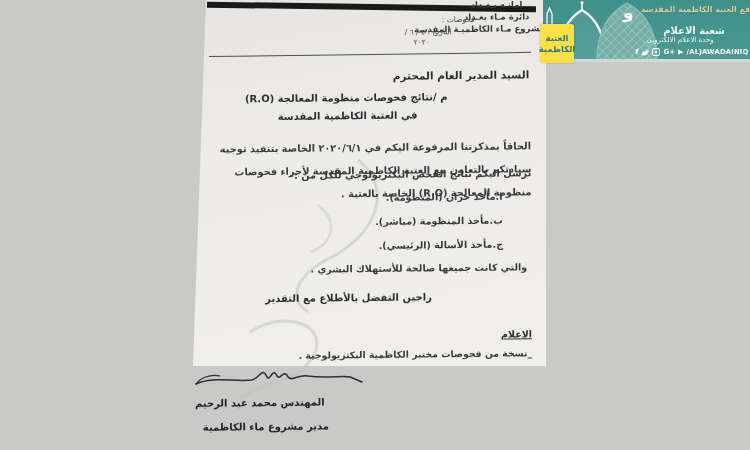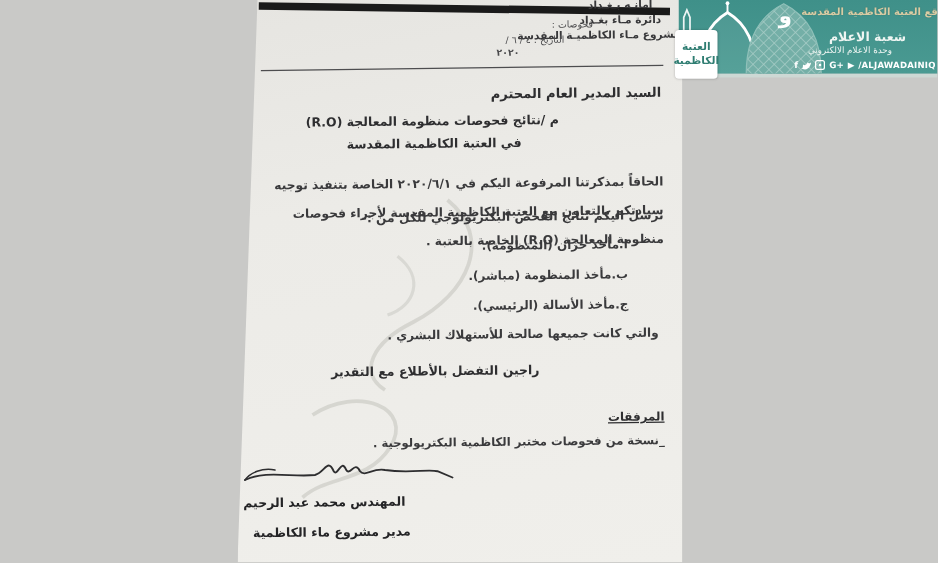--- a/index.html
+++ b/index.html
@@ -6,39 +6,39 @@
   body{
     width:750px;height:450px;position:relative;overflow:hidden;
     background:#c9c9c7;
     font-family:"DejaVu Sans",sans-serif;
     -webkit-font-smoothing:antialiased;
   }
   .stage{position:absolute;inset:0;}
 
   
   .paper{
-    position:absolute;left:190px;top:0;width:356px;height:450px;
+    position:absolute;left:190px;top:0;width:356px;height:366px;
     background:linear-gradient(170deg,#e6e5e1 0%,#ecebe7 35%,#f0efeb 100%);
     clip-path:polygon(16px 0,356px 0,356px 450px,0 450px);
   }
   .scan-bar{
     position:absolute;left:17px;top:4px;width:329px;height:6px;
     background:#1a1a1a;transform:rotate(0.8deg);
   }
   .content{
     position:absolute;inset:0;direction:rtl;color:#3c3c3c;
     transform:rotate(-0.6deg);transform-origin:50% 40%;
   }
   .abs{position:absolute;white-space:nowrap;}
   .org-block{left:226px;top:12px;width:96px;text-align:center;
     font-size:8.5px;font-weight:bold;color:#38383a;line-height:12px;white-space:nowrap;}
   .org-block div{white-space:nowrap;}
   .num-label{right:70px;top:16px;font-size:7.5px;color:#4a4a4c;}
   .date-label{right:93px;top:28px;font-size:7.5px;color:#4a4a4c;margin-left:33px;}
-  .date-year{right:129px;top:38px;font-size:7.5px;color:#4a4a4c;font-weight:bold;}
+  .date-year{right:115px;top:38px;font-size:7.5px;color:#4a4a4c;}
   .head-rule{
     position:absolute;left:20px;top:54px;width:322px;height:0;
     border-top:1.4px solid #4d4d4f;transform:rotate(-0.15deg);
   }
   .addressee{right:16px;top:70px;font-size:10.5px;font-weight:bold;color:#2e2e30;}
   .subject1{left:58px;top:92px;width:200px;text-align:center;font-size:10px;font-weight:bold;color:#2e2e30;}
   .subject2{left:58px;top:110px;width:200px;text-align:center;font-size:10px;font-weight:bold;color:#2e2e30;}
   .body-par{
     right:15px;left:18px;top:136px;white-space:normal;text-align:right;
     font-size:9.8px;line-height:23px;color:#3a3a3c;font-weight:bold;
@@ -77,21 +77,21 @@
   }
   .social-row .glyph{font-size:7px;font-weight:bold;line-height:7px;}
   .ig-box{width:6px;height:6px;border:1px solid #fff;border-radius:2px;
     display:flex;align-items:center;justify-content:center;}
   .ig-dot{width:2px;height:2px;border-radius:50%;background:#fff;}
   .yt-glyph{font-size:6px;line-height:7px;}
   .handle{font-size:6.8px;font-weight:bold;letter-spacing:.2px;text-align:center;}
 
   .logo-box{
     position:absolute;left:540px;top:24px;width:34px;height:39px;
-    background:#ffffff;border-radius:3px;z-index:5;
+    background:#fde047;border-radius:3px;z-index:5;
     display:flex;align-items:center;justify-content:center;
     box-shadow:0 0 2px rgba(0,0,0,.25);
   }
   .logo-box span{
     color:#2f7d72;font-size:8.5px;font-weight:bold;text-align:center;
     line-height:11px;direction:rtl;
   }
 </style>
 </head>
 <body>
@@ -122,21 +122,21 @@
       <div class="abs addressee">السيد المدير العام المحترم</div>
       <div class="abs subject1">م /نتائج فحوصات منظومة المعالجة (R.O)</div>
       <div class="abs subject2">في العتبة الكاظمية المقدسة</div>
       <div class="abs body-par">الحاقاً بمذكرتنا المرفوعة اليكم في ٢٠٢٠/٦/١ الخاصة بتنفيذ توجيه سيادتكم بالتعاون مع العتبة الكاظمية المقدسة لأجراء فحوصات منظومة المعالجة (R.O) الخاصة بالعتبة .</div>
       <div class="abs intro-line">نرسل اليكم نتائج الفحص البكتريولوجي للكل من :-</div>
       <div class="abs list-item li0">ا.مأخذ خزان (المنظومة).</div>
       <div class="abs list-item li1">ب.مأخذ المنظومة (مباشر).</div>
       <div class="abs list-item li2">ج.مأخذ الأسالة (الرئيسي).</div>
       <div class="abs conclusion">والتي كانت جميعها صالحة للأستهلاك البشري .</div>
       <div class="abs closing">راجين التفضل بالأطلاع مع التقدير</div>
-      <div class="abs attach-label">المرفقات</div>
+      <div class="abs attach-label">الاعلام</div>
       <div class="abs attach-item">_نسخة من فحوصات مختبر الكاظمية البكتريولوجية .</div>
       <div class="abs sig-name">المهندس محمد عبد الرحيم علي</div>
       <div class="abs sig-title">مدير مشروع ماء الكاظمية</div>
     </div>
 
     <svg class="overlay" width="356" height="450" viewBox="0 0 356 450">
       <path d="M6,384 C22,376 44,382 62,380 C70,378 72,366 77,377 C80,382 83,366 87,376 C90,381 94,368 98,377 C102,382 108,374 118,376 C138,379 152,375 160,377 L172,382" fill="none" stroke="#2e2e30" stroke-width="1.5" stroke-linecap="round"></path>
       <path d="M6,384 C10,378 20,374 30,376" fill="none" stroke="#2e2e30" stroke-width="1.2" stroke-linecap="round"></path>
     </svg>
   </div>

